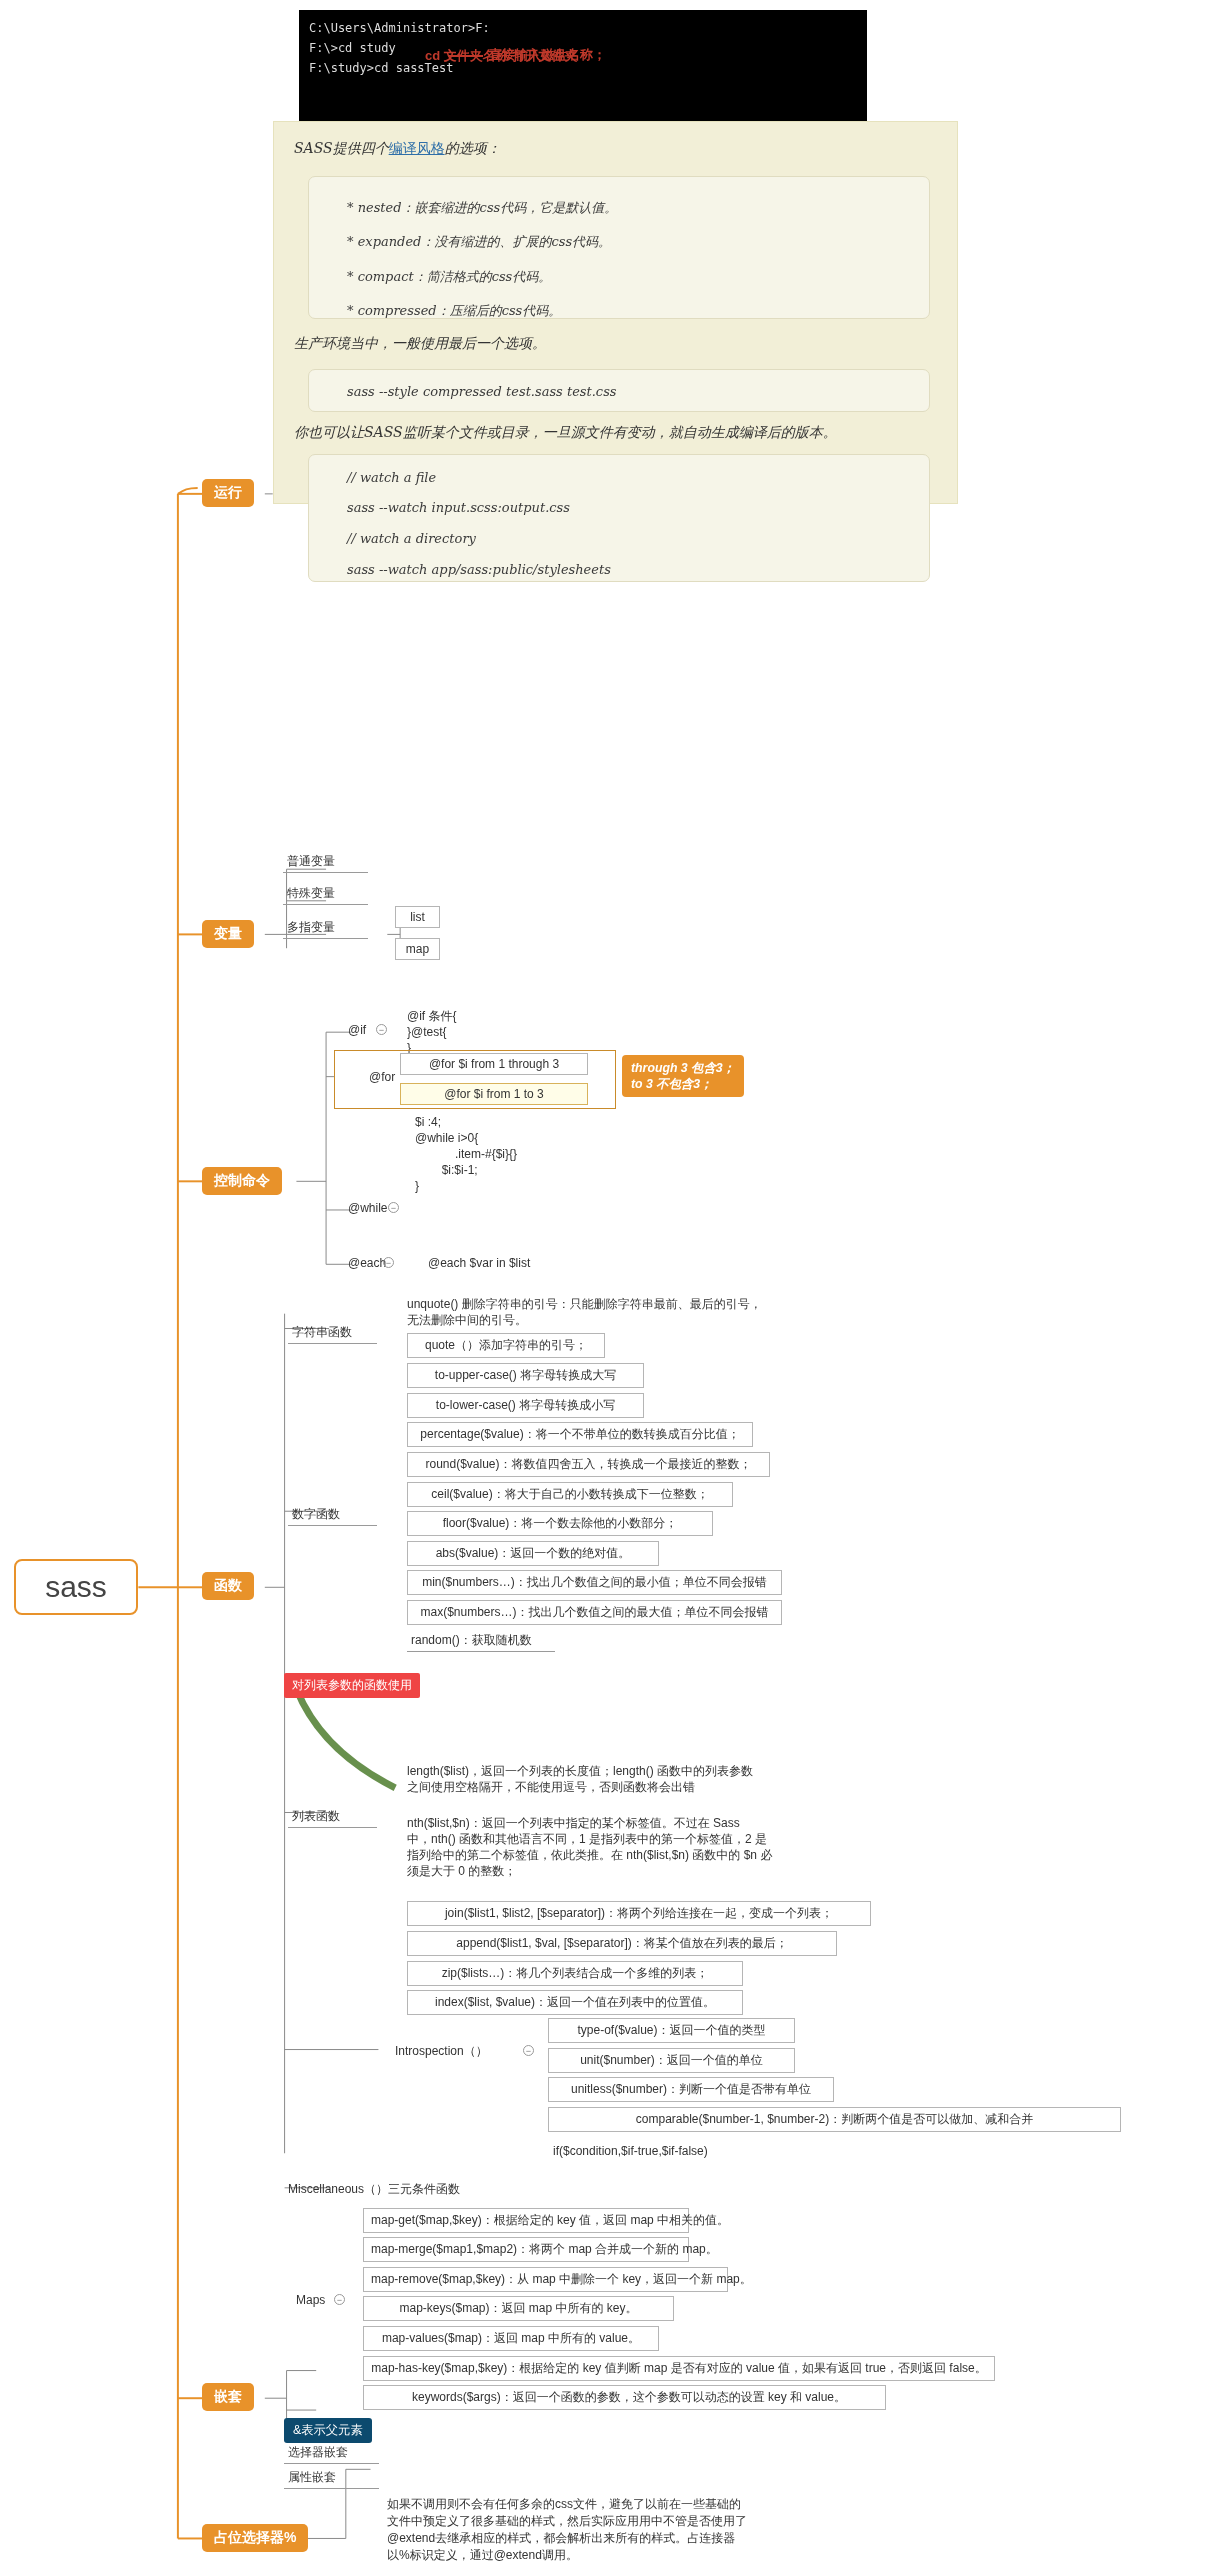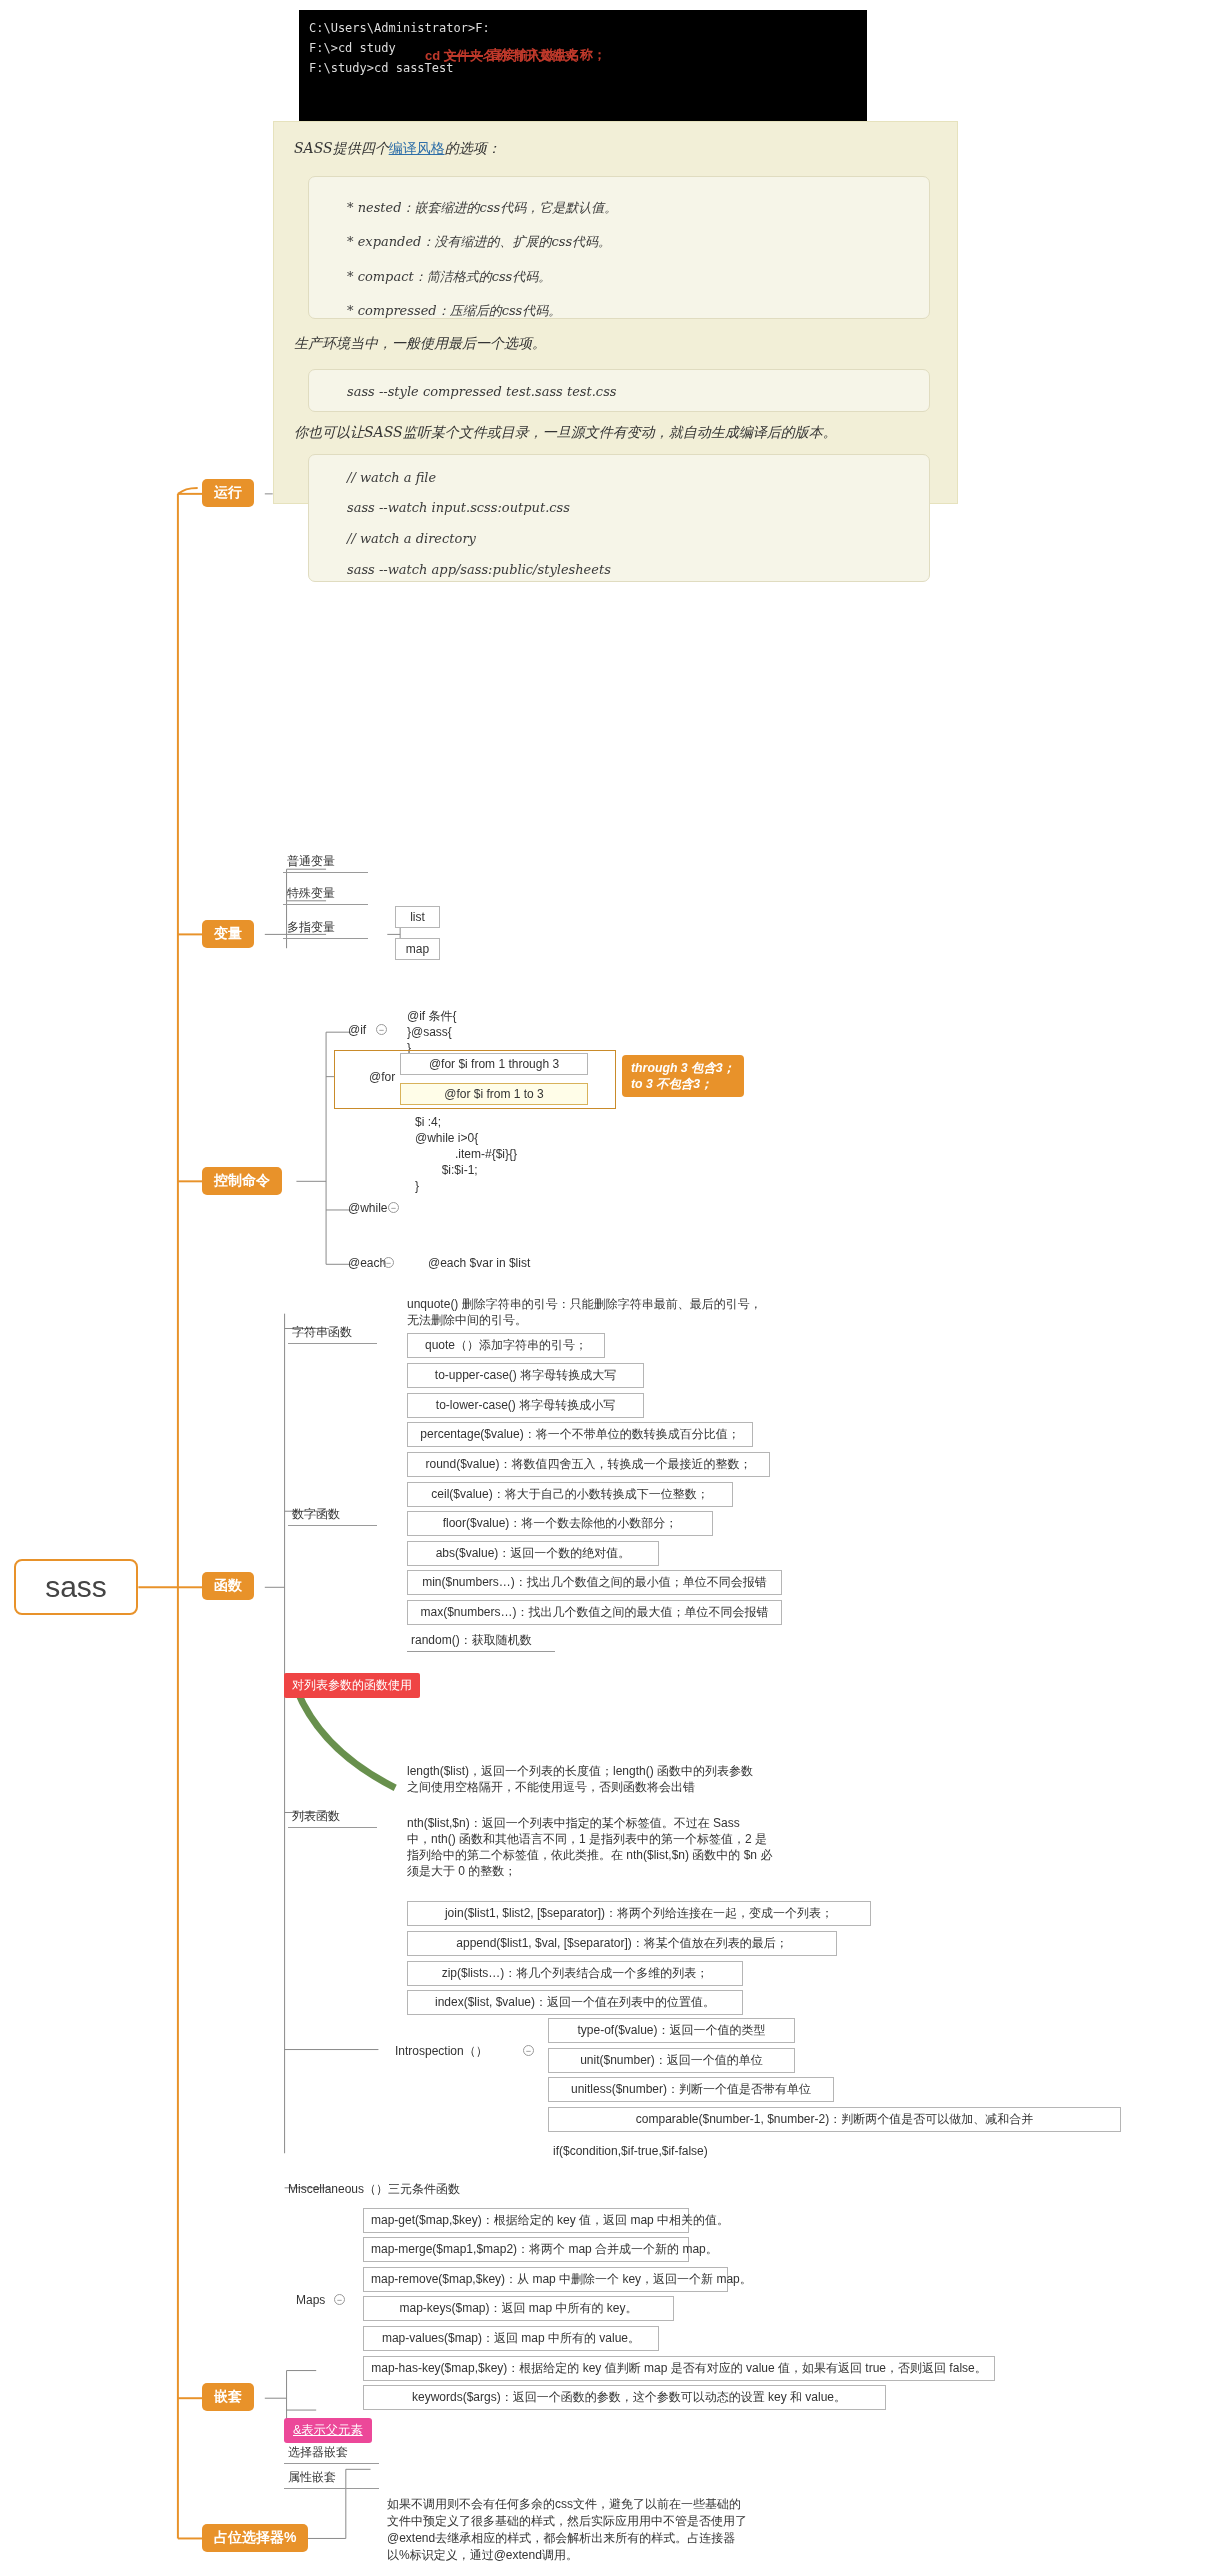--- a/index.html
+++ b/index.html
@@ -82,22 +82,22 @@
   .green-tag {
     position: absolute; background: #ef4444; color: #fff; font-size: 12px;
     padding: 4px 8px; border-radius: 2px; white-space: nowrap;
   }
   .orange-note {
     position: absolute; background: #e8922a; color: #fff; font-size: 12.3px;
     padding: 5px 9px; border-radius: 4px; white-space: pre; line-height: 16px;
     font-style: italic; font-weight: bold;
   }
   .orange-tag {
-    position: absolute; background: #ec4899; color: #fff; font-size: 12.3px;
-    padding: 4px 9px; border-radius: 3px; white-space: nowrap; text-decoration: underline;
+    position: absolute; background: #0c4a6e; color: #fff; font-size: 12.3px;
+    padding: 4px 9px; border-radius: 3px; white-space: nowrap;
   }
 
   svg.lines { position: absolute; left:0; top:0; width:1226px; height:2576px; pointer-events: none; }
 </style>
 </head>
 <body>
 
 <div class="canvas">
 
   <svg class="lines" viewBox="0 0 1241 2608" width="1226" height="2576">
@@ -204,21 +204,21 @@
 
   <div class="bx-u" style="left:283px; top:851px; width:85px;">普通变量</div>
   <div class="bx-u" style="left:283px; top:883px; width:85px;">特殊变量</div>
   <div class="bx-u" style="left:283px; top:917px; width:85px;">多指变量</div>
   <div class="bx" style="left:395px; top:906px; width:45px;">list</div>
   <div class="bx" style="left:395px; top:938px; width:45px;">map</div>
 
   <div class="plain" style="left:348px; top:1022px;">@if</div>
   <span style="position:absolute; left:376px; top:1024px; width:11px; height:11px; border:1px solid #999; border-radius:50%; font-size:9px; text-align:center; line-height:10px; color:#777;">−</span>
   <div class="plain" style="left:407px; top:1008px;">@if 条件{
-}@sass{
+}@test{
 }</div>
 
   <div style="position:absolute; left:334px; top:1050px; width:282px; height:59px; border:1px solid #c98b2a;"></div>
   <div class="plain" style="left:369px; top:1069px;">@for</div>
   <div class="bx" style="left:400px; top:1053px; width:188px;">@for $i from 1 through 3</div>
   <div class="bx" style="left:400px; top:1083px; width:188px; background:#fffde8; border-color:#d8b25a;">@for $i from 1 to 3</div>
   <div class="orange-note" style="left:622px; top:1055px;">through 3 包含3；
 to 3 不包含3；</div>
 
   <div class="plain" style="left:348px; top:1200px;">@while</div>

